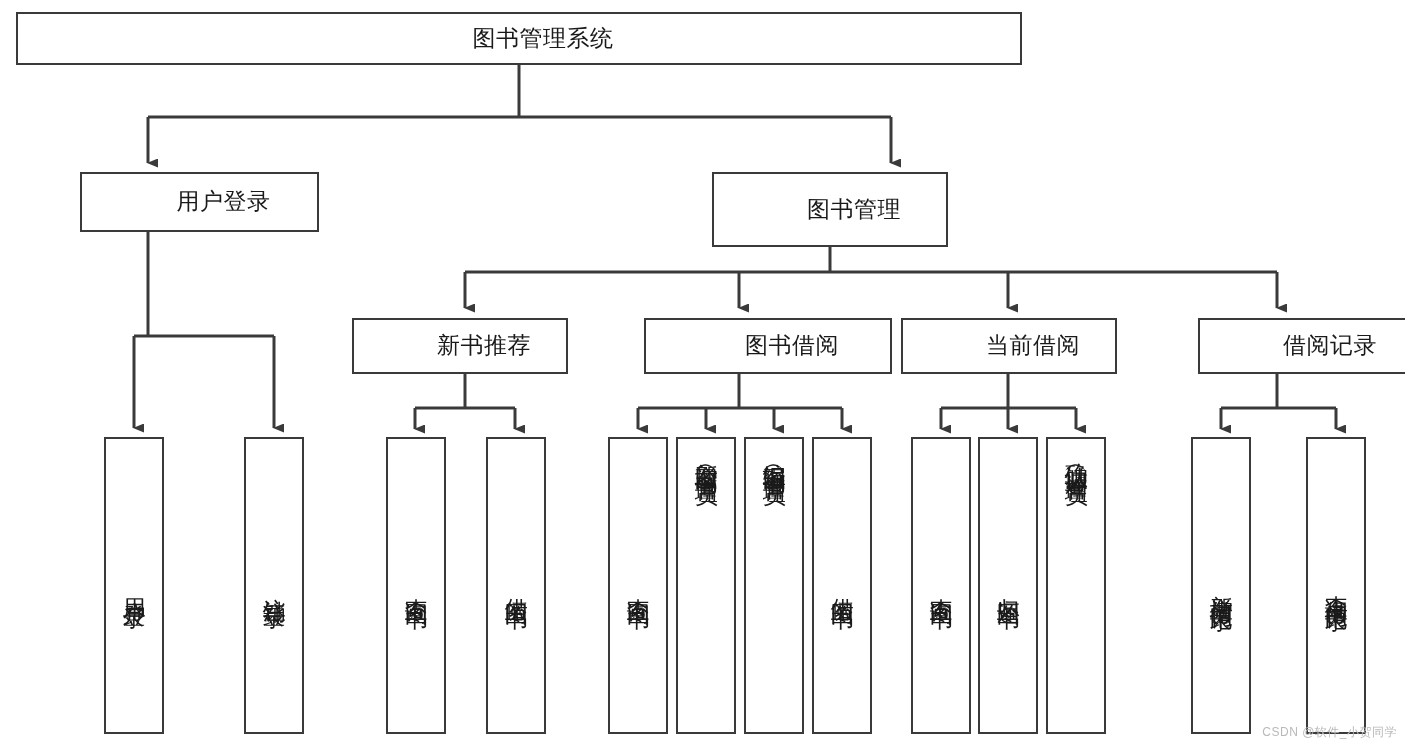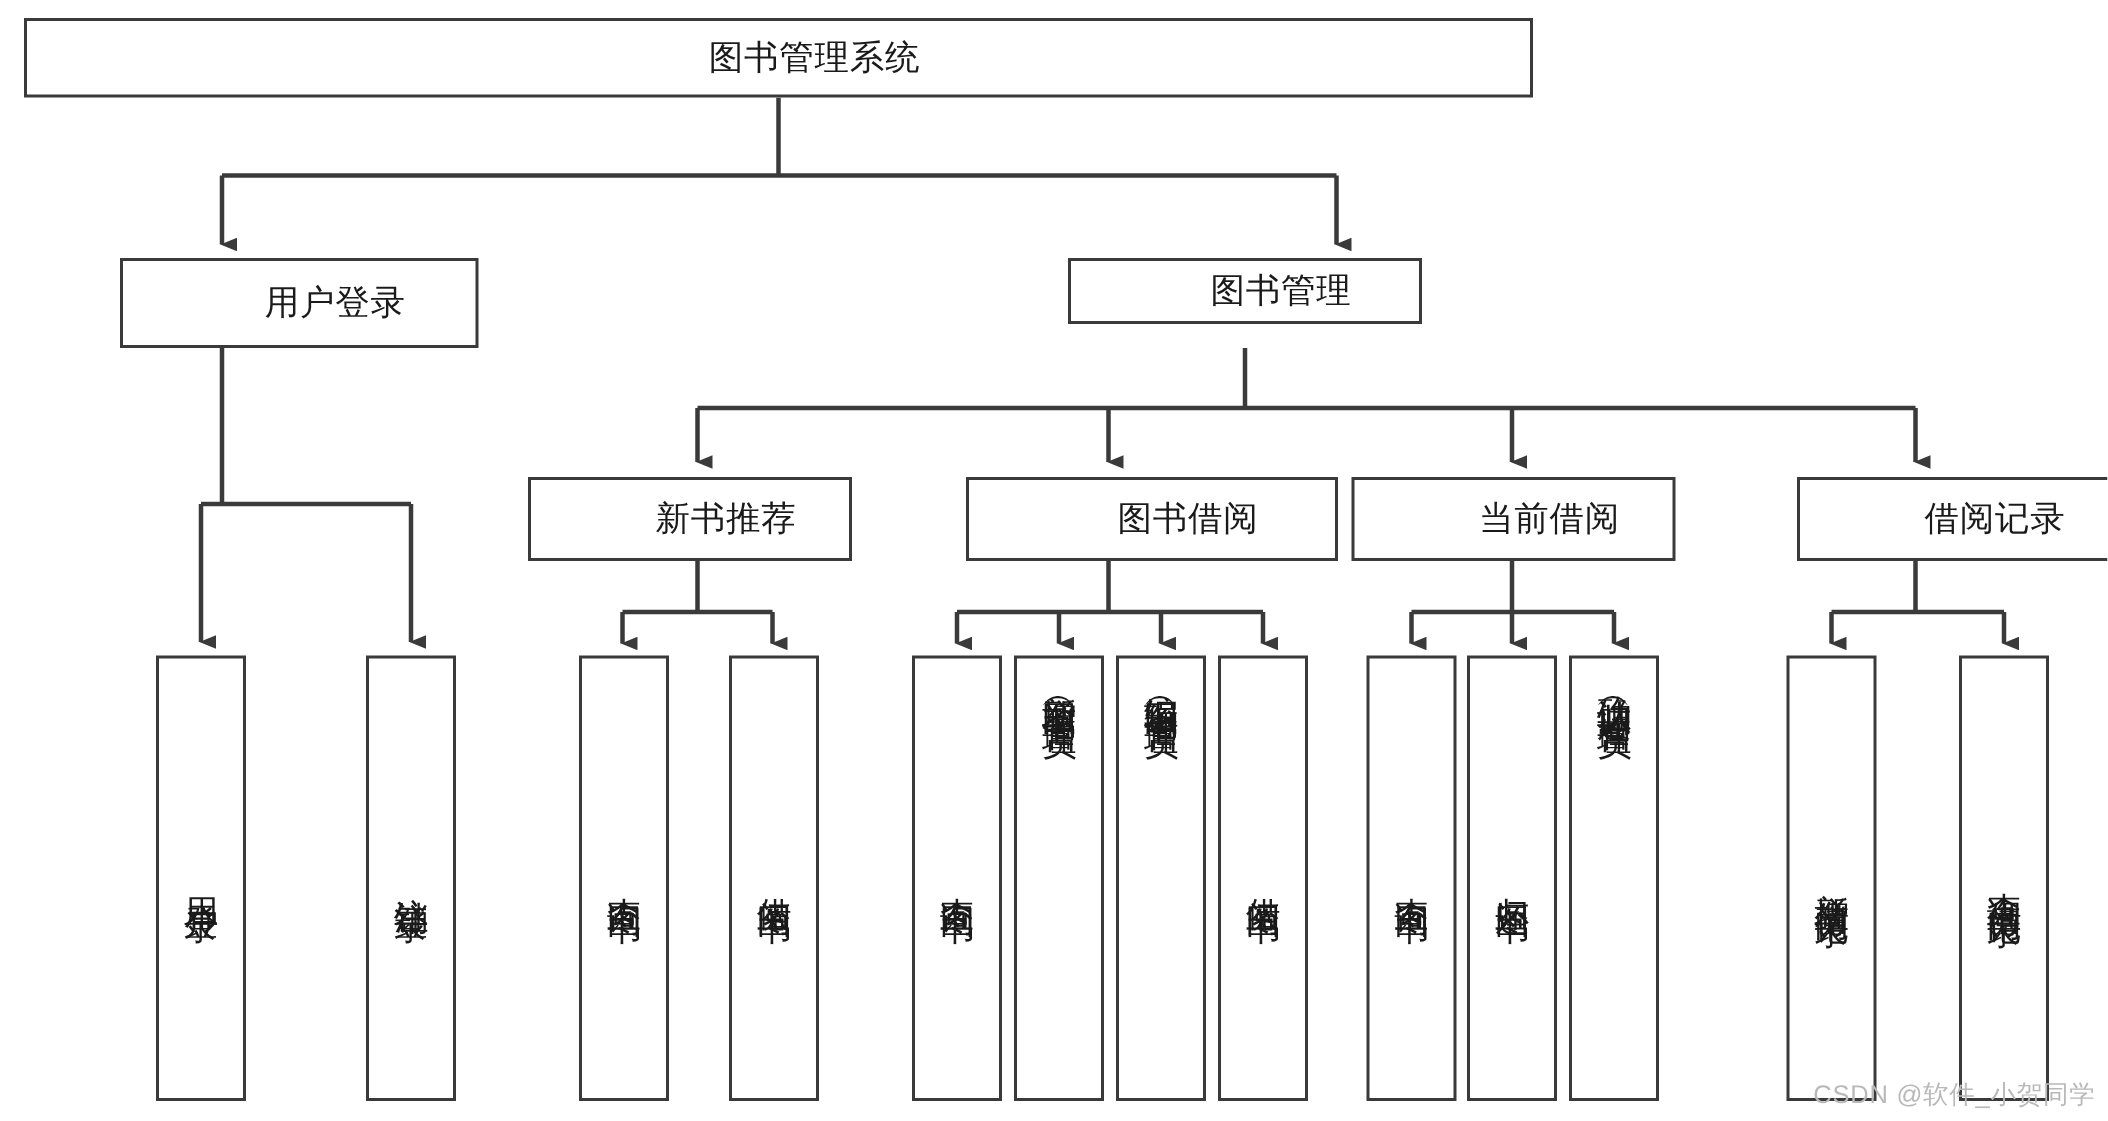--- a/index.html
+++ b/index.html
@@ -55,21 +55,21 @@
     justify-content: flex-start;
   }
   .node-label {
     display: block;
     white-space: pre-wrap;
   }
   .watermark {
     position: absolute;
     right: 8px;
     bottom: 6px;
-    font-size: 17px;
+    font-size: 12px;
     color: #b9b9b9;
     letter-spacing: 0.5px;
     white-space: nowrap;
     user-select: none;
   }
 </style>
 </head>
 <body>
 
 <div id="diagram-root">
@@ -124,21 +124,21 @@
     </g>
   </svg>
 
   <div class="node horizontal" style="left:16px; top:12px; width:1006px; height:53px;">
     <span class="node-label">图书管理系统</span>
   </div>
 
   <div class="node horizontal" style="left:80px; top:172px; width:239px; height:60px;">
     <span class="node-label">用户登录</span>
   </div>
-  <div class="node horizontal" style="left:712px; top:172px; width:236px; height:44px;">
+  <div class="node horizontal" style="left:712px; top:172px; width:236px; height:75px;">
     <span class="node-label">图书管理</span>
   </div>
 
   <div class="node horizontal" style="left:352px; top:318px; width:216px; height:56px;">
     <span class="node-label">新书推荐</span>
   </div>
   <div class="node horizontal" style="left:644px; top:318px; width:248px; height:56px;">
     <span class="node-label">图书借阅</span>
   </div>
   <div class="node horizontal" style="left:901px; top:318px; width:216px; height:56px;">

